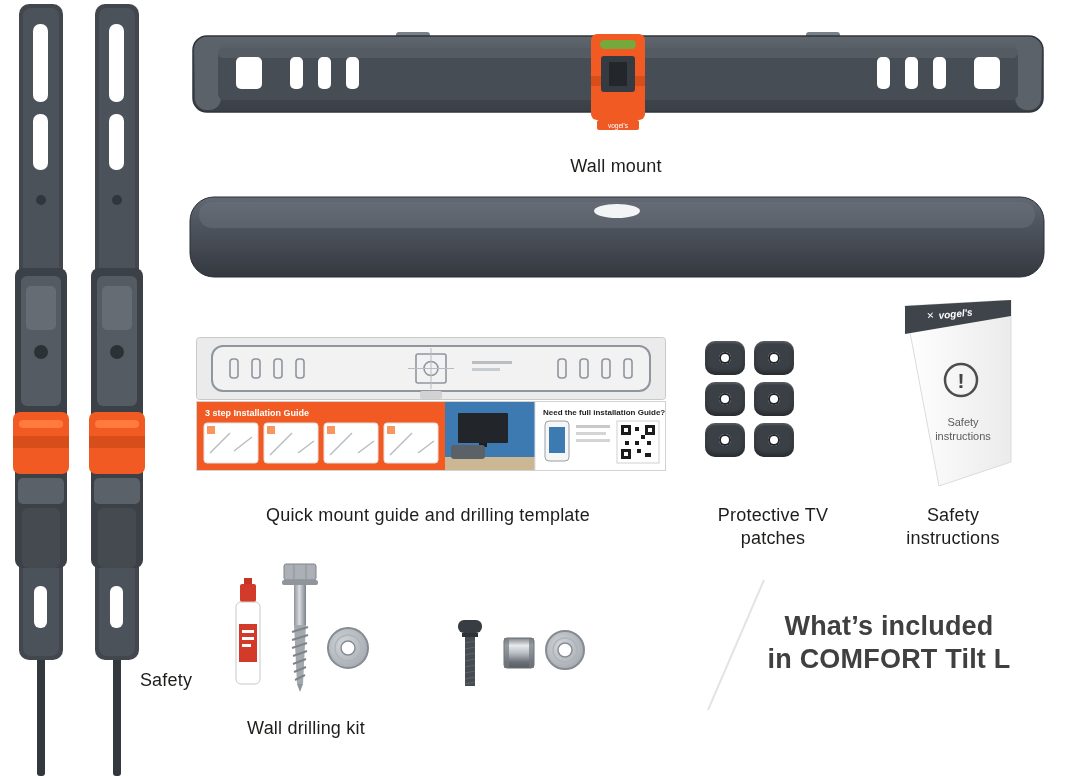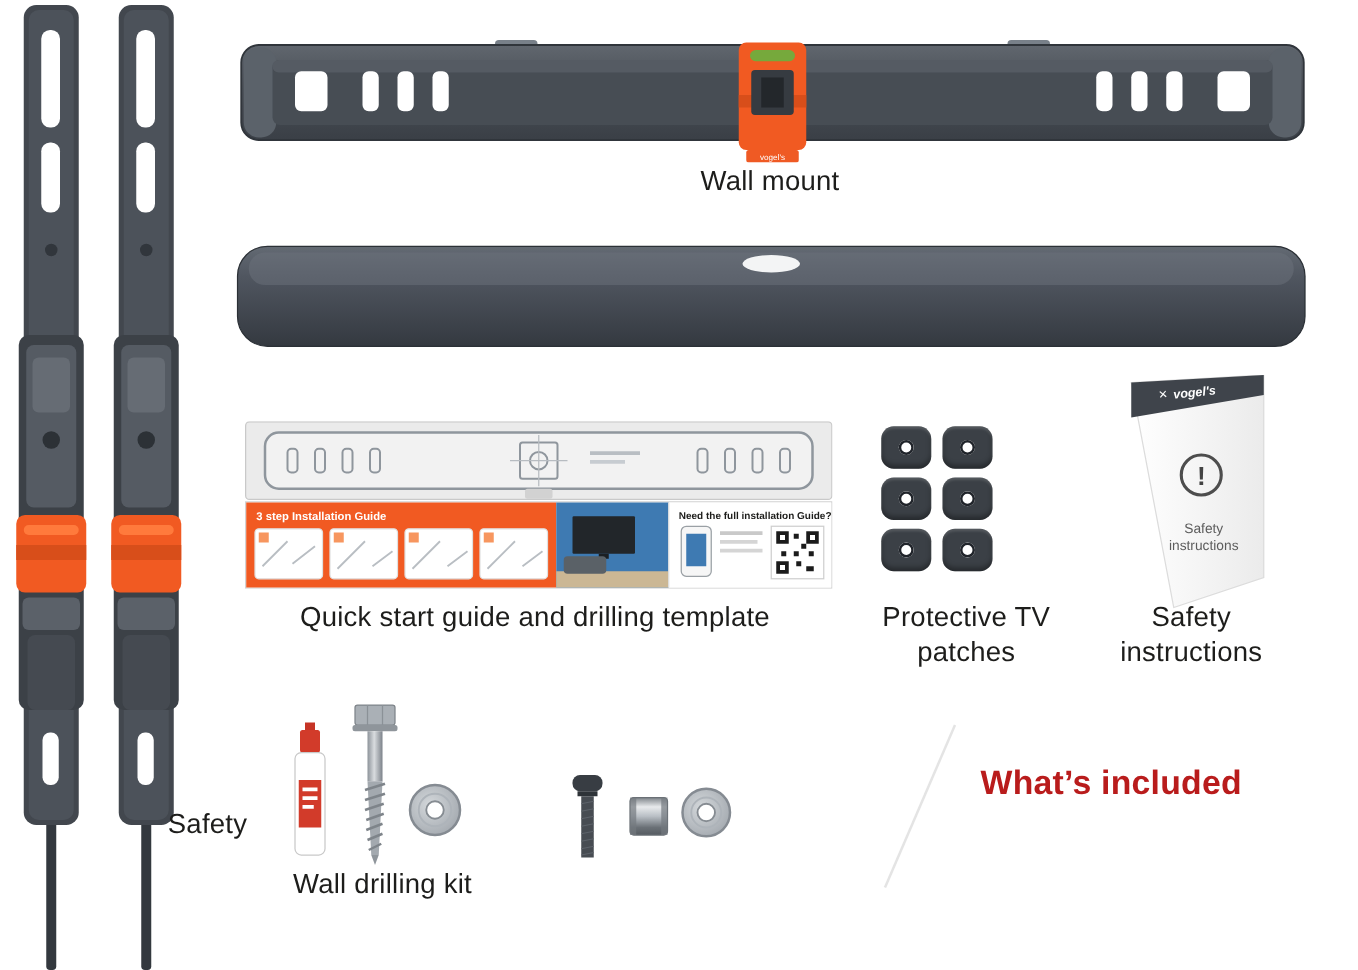--- a/index.html
+++ b/index.html
@@ -3,25 +3,25 @@
 <meta charset="utf-8">
 <style>
   * { margin:0; padding:0; box-sizing:border-box; }
   html,body { background:#ffffff; }
   .stage {
     position:relative; width:1086px; height:776px; background:#ffffff;
     overflow:hidden; font-family:"Liberation Sans", sans-serif;
   }
   .abs { position:absolute; }
   .label {
-    position:absolute; font-size:22px; line-height:1.25; color:#1d1d1b;
-    text-align:center; letter-spacing:0.2px;
+    position:absolute; font-size:18px; line-height:1.25; color:#1d1d1b;
+    text-align:center; letter-spacing:0.2px;margin-top:24px;
   }
   .callout-text {
-    position:absolute; font-size:27px; font-weight:700; color:#b91c1c;
+    position:absolute; font-size:27px; font-weight:700; color:#404040;
     text-align:center; line-height:1.22; letter-spacing:0.2px;
   }
   .patches {
     display:grid; grid-template-columns:repeat(2,40px); grid-auto-rows:34px;
     column-gap:9px; row-gap:7px;
   }
   .patch {
     position:relative; background:#3b4046; border-radius:10px;
     box-shadow: inset 0 2px 2px rgba(255,255,255,0.14), inset 0 -3px 4px rgba(0,0,0,0.35);
   }
@@ -331,24 +331,25 @@
       <circle cx="115" cy="38" r="7" fill="#ffffff" stroke="#868c92" stroke-width="1.5"></circle>
     </g>
   </svg>
 
   <svg class="abs" style="left:688px;top:570px" width="398" height="150" viewBox="0 0 398 150">
     <polygon points="76,10 398,10 398,140 20,140" fill="#ffffff"></polygon>
     <line x1="76" y1="10" x2="20" y2="140" stroke="#e4e4e4" stroke-width="2"></line>
   </svg>
   <div class="callout-text" style="left:756px;top:610px;width:266px">
     <div>What’s included</div>
+    <div>in COMFORT Tilt L</div>
   </div>
 
   <div class="label" style="left:516px;top:131px;width:200px">Wall mount</div>
-  <div class="label" style="left:178px;top:480px;width:500px">Quick start guide and drilling template</div>
+  <div class="label" style="left:178px;top:480px;width:500px">Quick mount guide and drilling template</div>
   <div class="label" style="left:683px;top:480px;width:180px">
     <span>Protective TV</span><br>
     <span>patches</span>
   </div>
   <div class="label" style="left:863px;top:480px;width:180px">
     <span>Safety</span><br>
     <span>instructions</span>
   </div>
   <div class="label" style="left:116px;top:645px;width:100px">Safety</div>
   <div class="label" style="left:206px;top:693px;width:200px">Wall drilling kit</div>

